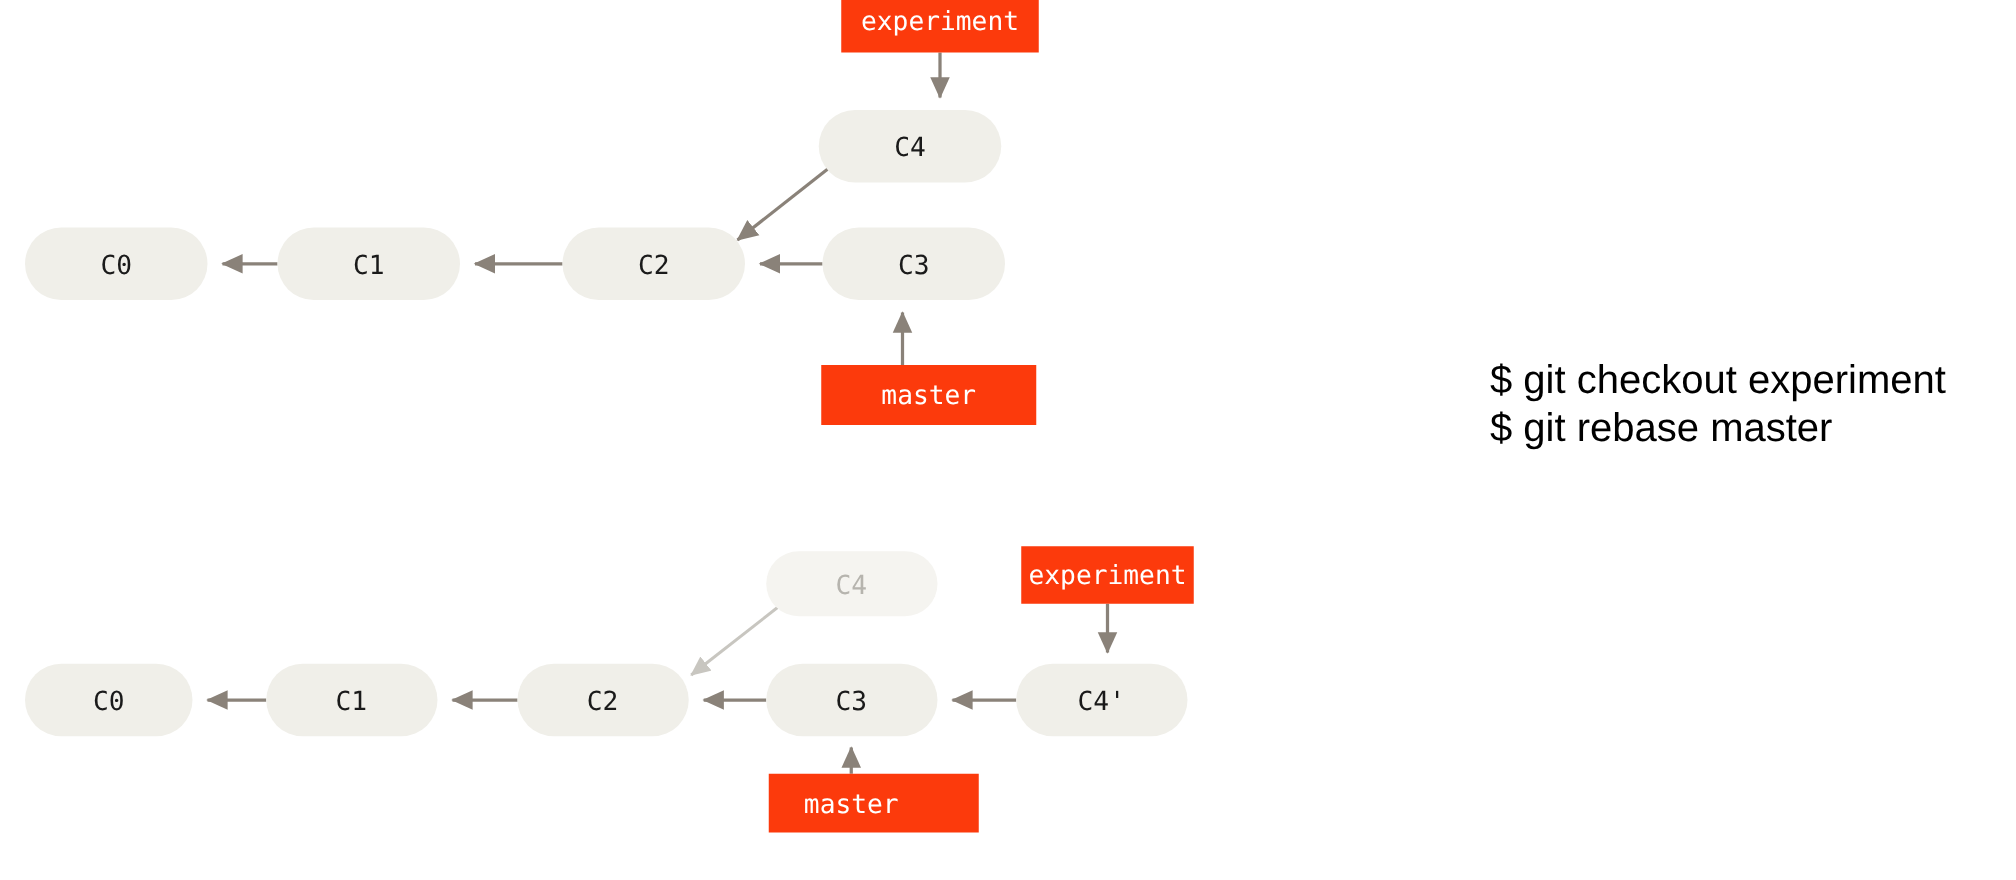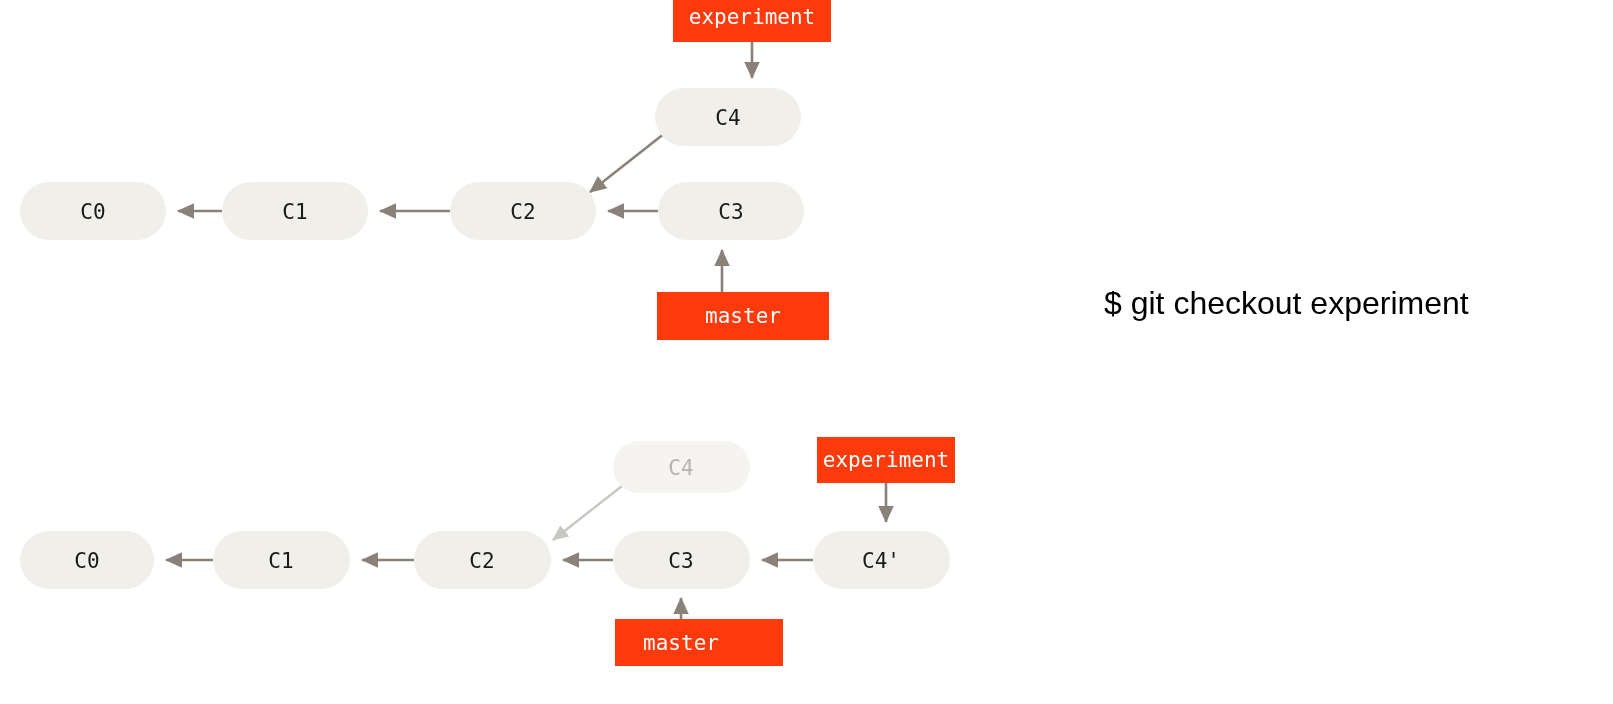--- a/index.html
+++ b/index.html
@@ -42,21 +42,21 @@
     font-family: "Liberation Sans", sans-serif;
     font-size: 52px;
     color: #000000;
     white-space: nowrap;
     left: 1186px;
     top: 78px;
     letter-spacing: 0px;
   }
   .cmd-block {
     position: absolute;
-    left: 1104px;
+    left: 1192px;
     top: 284px;
     font-family: "Liberation Sans", sans-serif;
     font-size: 32px;
     color: #000000;
     line-height: 1.22;
     white-space: nowrap;
   }
   .cmd-line { display: block; }
 </style>
 </head>
@@ -160,15 +160,16 @@
       <g>
         <rect x="615" y="619" width="168" height="47" fill="#fc3a0c"></rect>
         <text class="branch-label" x="681" y="650" text-anchor="middle">master</text>
       </g>
     </g>
   </svg>
 
 
   <div class="cmd-block">
     <span class="cmd-line">$ git checkout experiment</span>
+    <span class="cmd-line">$ git rebase master</span>
   </div>
 
 </div>
 
 </body></html>

